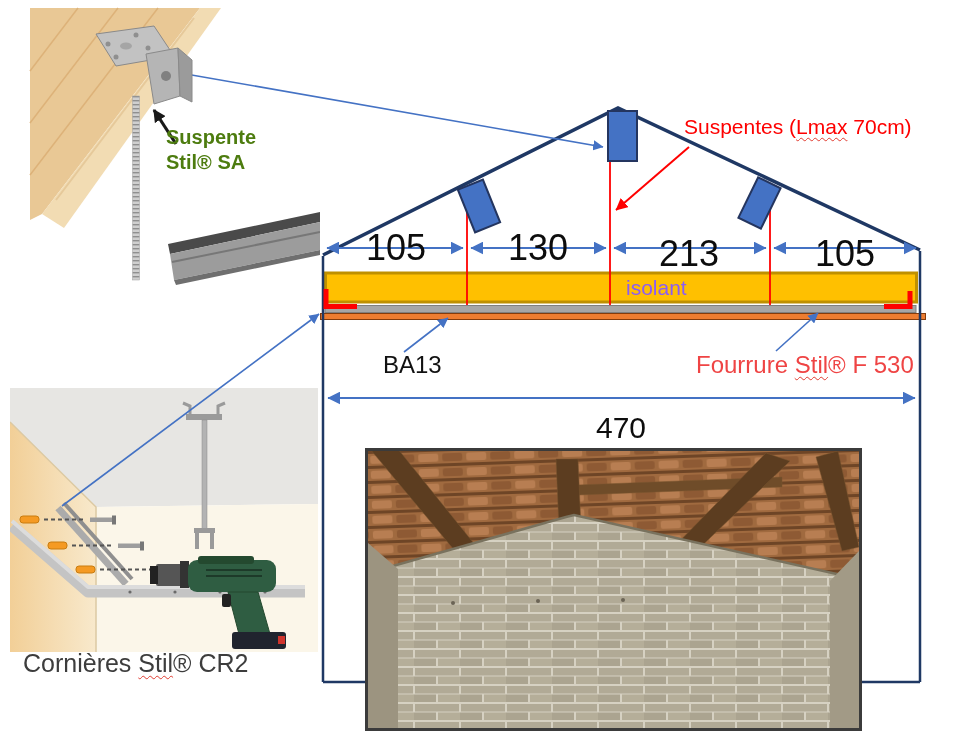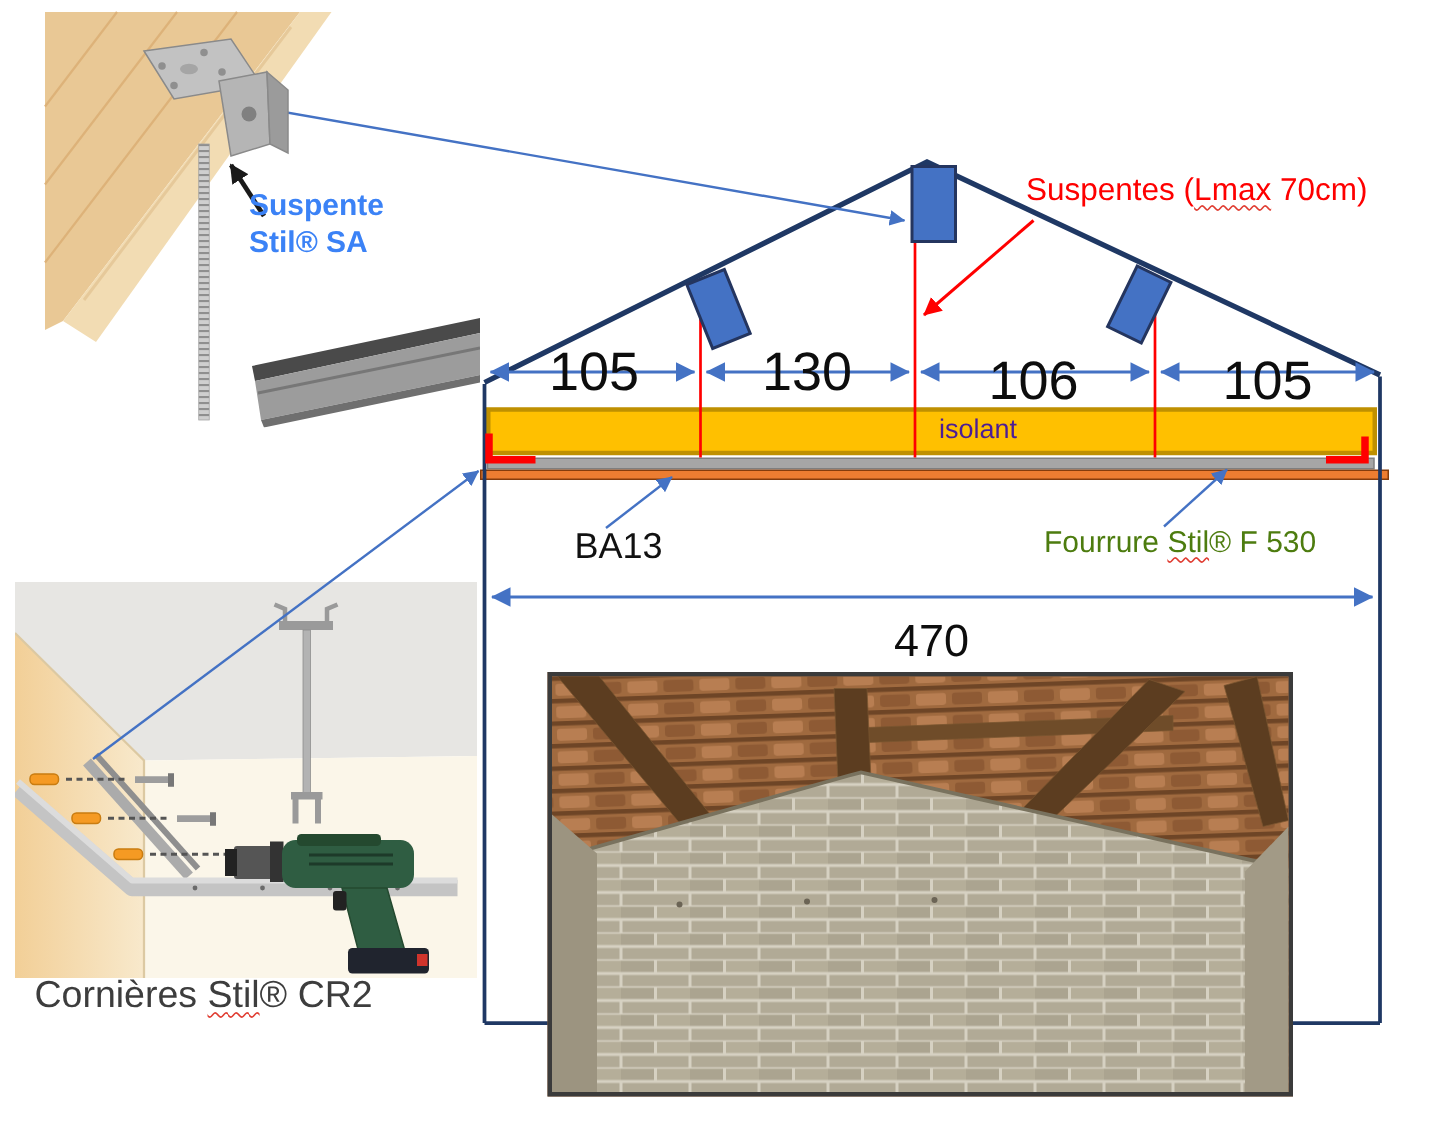--- a/index.html
+++ b/index.html
@@ -10,24 +10,24 @@
   svg{display:block;}
   .layer{position:absolute;left:0;top:0;}
   .lbl{position:absolute;white-space:nowrap;line-height:1.05;}
   .lbl-suspentes{left:684px;top:116px;font-size:21px;color:#fe0000;}
   .dim{font-size:36px;color:#0d0d0d;transform:translateX(-50%);}
   .dim1{left:396px;top:229px;}
   .dim2{left:538px;top:229px;}
   .dim3{left:689px;top:235px;}
   .dim4{left:845px;top:235px;}
   .lbl-total{left:621px;top:412px;font-size:30px;color:#0d0d0d;transform:translateX(-50%);}
-  .lbl-isolant{left:626px;top:277px;font-size:18px;color:#4c1d95;}
+  .lbl-isolant{left:626px;top:277px;font-size:21px;color:#8b5cf6;}
   .lbl-ba13{left:383px;top:352px;font-size:24px;color:#111111;}
-  .lbl-fourrure{left:696px;top:352px;font-size:20px;color:#4d7c0f;}
-  .lbl-suspente-sa{left:166px;top:125px;font-size:20px;font-weight:bold;color:#3b82f6;line-height:25px;}
+  .lbl-fourrure{left:696px;top:352px;font-size:24px;color:#ef4444;}
+  .lbl-suspente-sa{left:166px;top:125px;font-size:20px;font-weight:bold;color:#4d7c0f;line-height:25px;}
   .lbl-cornieres{left:23px;top:650px;font-size:25px;color:#3d3d3d;}
   .wavy{text-decoration:underline;text-decoration-style:wavy;text-decoration-color:#e03c31;
         text-decoration-thickness:1px;text-underline-offset:3px;}
   .illus1{position:absolute;left:8px;top:4px;width:312px;height:281px;}
   .illus2{position:absolute;left:10px;top:386px;width:308px;height:266px;}
   .photo{position:absolute;left:365px;top:448px;width:497px;height:283px;
          box-sizing:border-box;border:3px solid #3b3b3b;background:#a96f45;}
 </style>
 </head>
 <body>
@@ -231,21 +231,21 @@
           <circle cx="170" cy="150" r="2"></circle>
           <circle cx="255" cy="149" r="2"></circle>
       </g>
     </svg>
   </div>
 
   <div class="lbl lbl-suspentes"><span>Suspentes (</span><span class="wavy">Lmax</span><span> 70cm)</span></div>
 
   <div class="lbl dim dim1">105</div>
   <div class="lbl dim dim2">130</div>
-  <div class="lbl dim dim3">106</div>
+  <div class="lbl dim dim3">213</div>
   <div class="lbl dim dim4">105</div>
   <div class="lbl lbl-total">470</div>
 
   <div class="lbl lbl-isolant">isolant</div>
   <div class="lbl lbl-ba13">BA13</div>
   <div class="lbl lbl-fourrure"><span>Fourrure </span><span class="wavy">Stil</span><span>® F 530</span></div>
 
   <div class="lbl lbl-suspente-sa">
     <div>Suspente</div>
     <div>Stil® SA</div>

